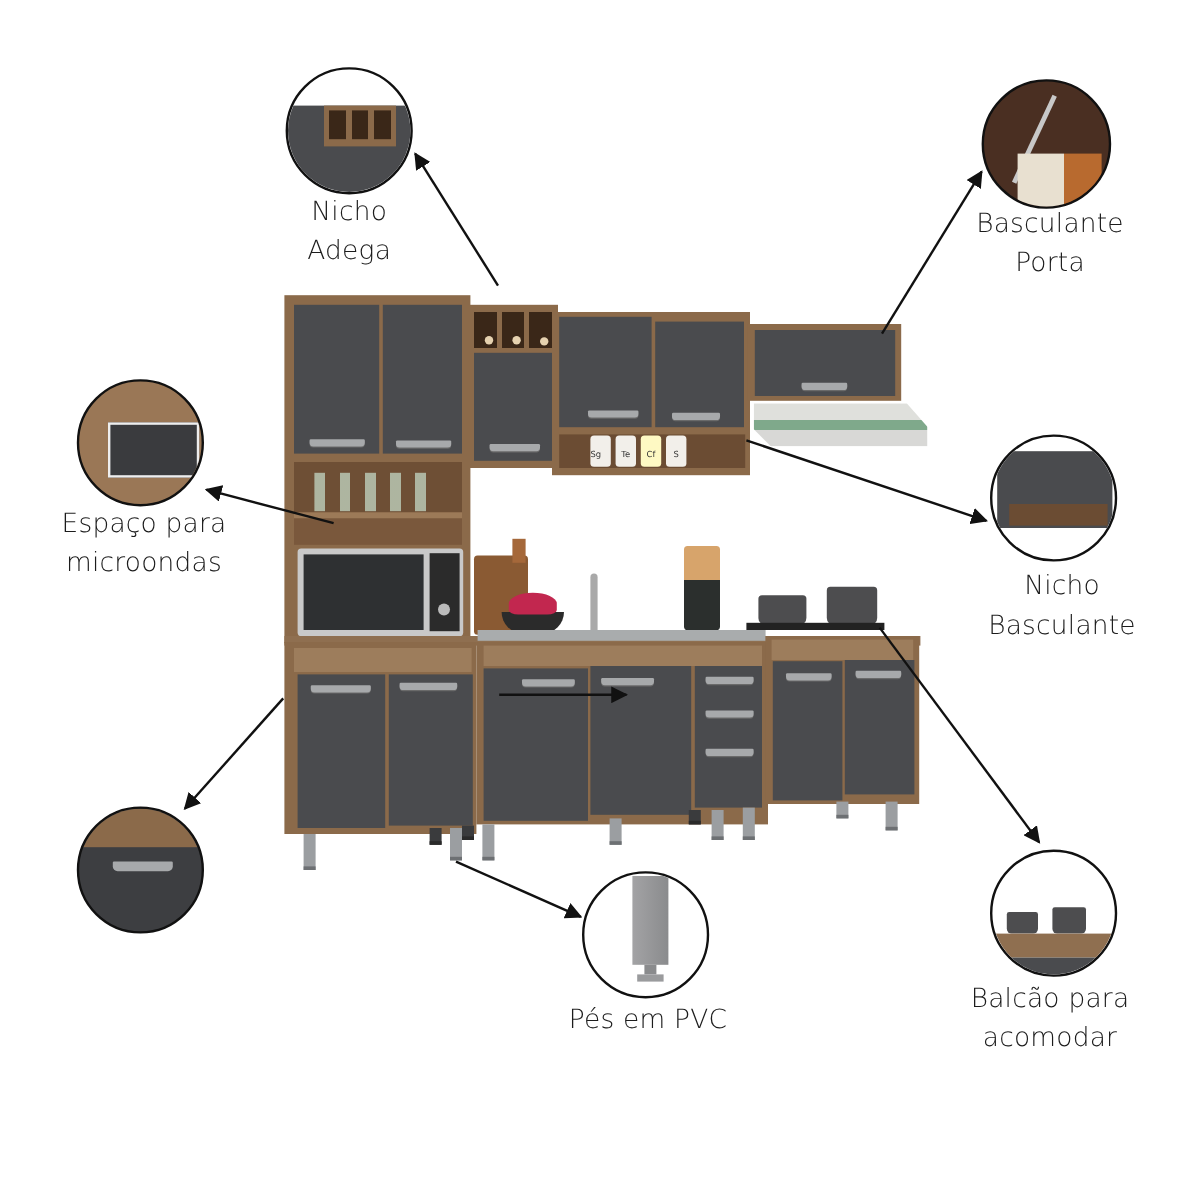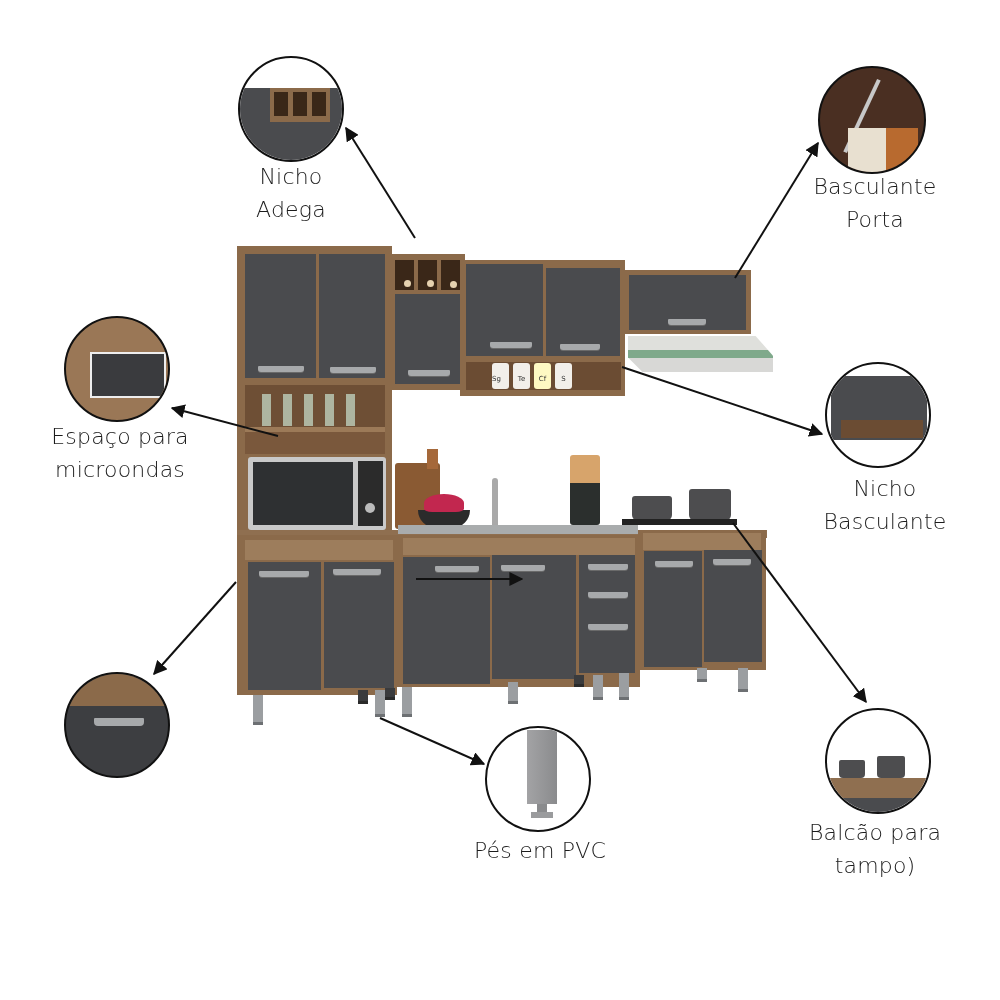--- a/index.html
+++ b/index.html
@@ -178,21 +178,21 @@
 </div>
 
 <div class="circle" style="left:825px;top:708px;width:106px;height:106px;">
   <div class="abs" style="left:12px;top:50px;width:26px;height:18px;background:#4d4d4f;border-radius:2px 2px 4px 4px;"></div>
   <div class="abs" style="left:50px;top:46px;width:28px;height:22px;background:#4d4d4f;border-radius:2px 2px 4px 4px;"></div>
   <div class="abs" style="left:0;top:68px;width:106px;height:20px;background:#8f6f50;"></div>
   <div class="abs" style="left:0;top:88px;width:106px;height:18px;background:#4a4b4e;"></div>
 </div>
 <div class="label" style="left:775px;top:816px;width:200px;">
   <span>Balcão para</span>
-  <span>tampo)</span>
+  <span>acomodar</span>
 </div>
 
 <svg class="arrows" width="1000" height="1000">
   <defs>
     <marker id="ah" viewBox="0 0 10 10" refX="9" refY="5" markerWidth="7" markerHeight="7" orient="auto-start-reverse">
       <path d="M0,0 L10,5 L0,10 Z" fill="#111"></path>
     </marker>
   </defs>
   <line x1="415" y1="238" x2="346" y2="128" stroke="#111" stroke-width="2" marker-end="url(#ah)"></line>
   <line x1="735" y1="278" x2="818" y2="143" stroke="#111" stroke-width="2" marker-end="url(#ah)"></line>

